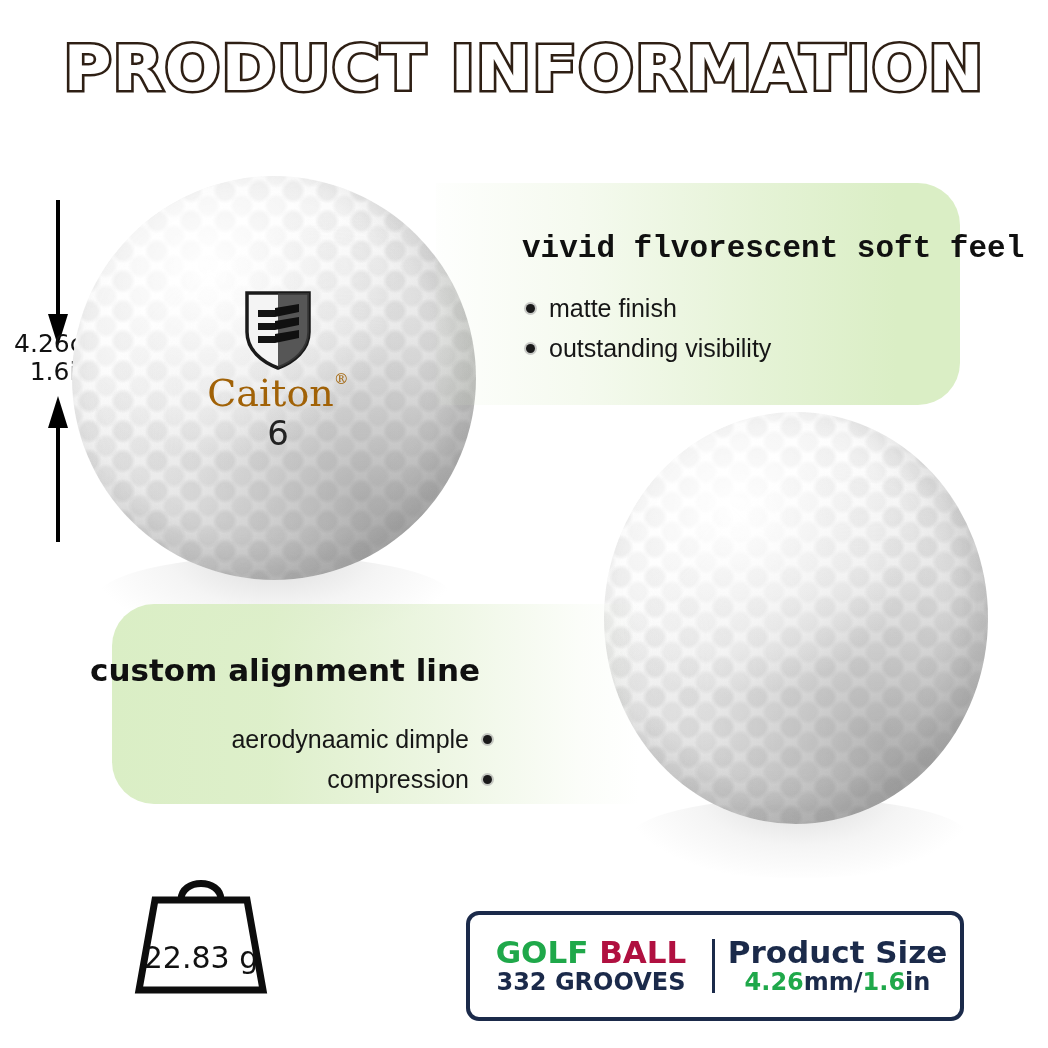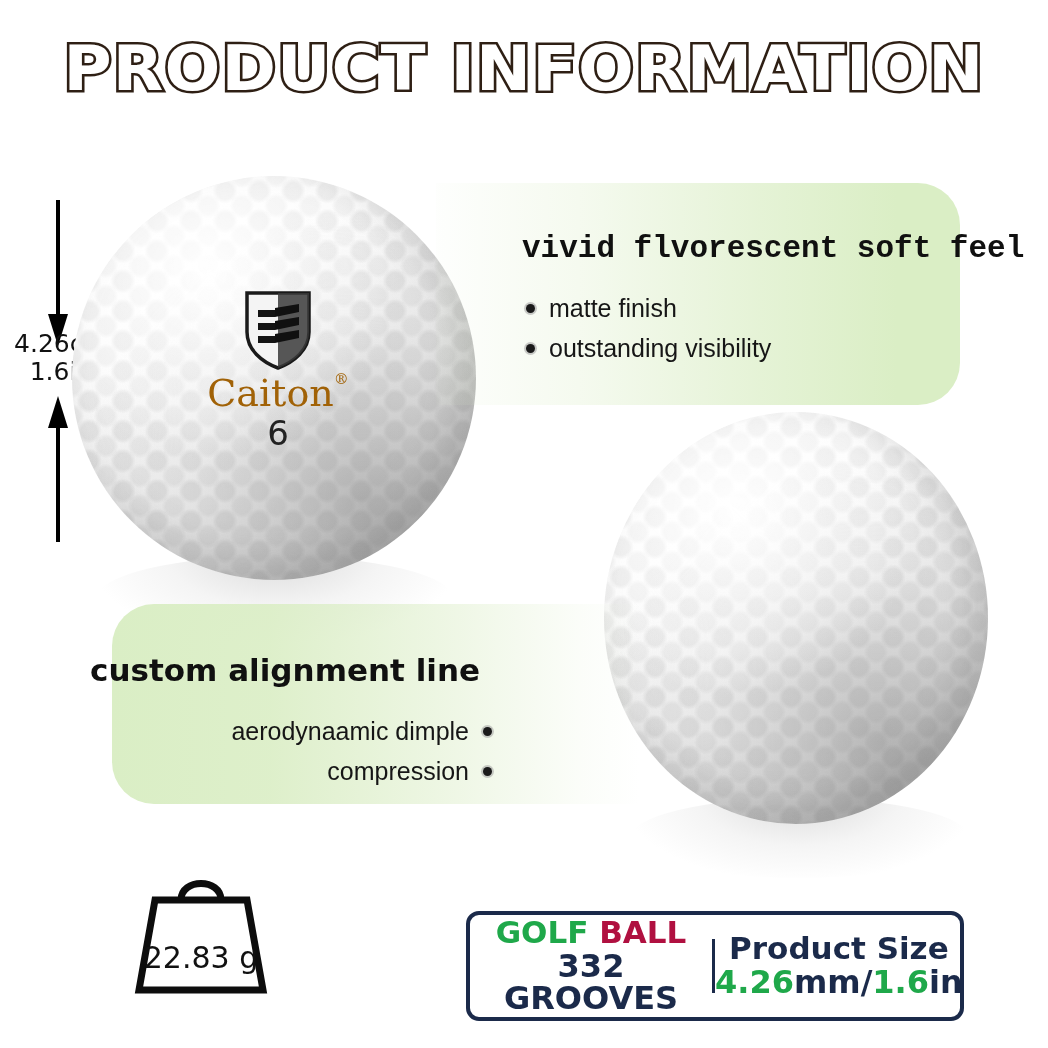--- a/index.html
+++ b/index.html
@@ -199,21 +199,21 @@
     background: #1a1a1a;
     box-shadow: 0 0 0 2px rgba(160,160,160,.55);
     flex: 0 0 auto;
   }
   
   #panel-top .panel-heading { left: 86px; top: 48px; font-family: Liberation Mono, monospace; }
   #panel-top .panel-list { left: 90px; top: 106px; }
   #panel-top .panel-list li .bullet { margin-right: 14px; }
   
   #panel-bottom .panel-heading { right: 160px; top: 48px; }
-  #panel-bottom .panel-list { right: 148px; top: 108px; text-align: right; }
+  #panel-bottom .panel-list { right: 148px; top: 116px; text-align: right; }
   #panel-bottom .panel-list li { justify-content: flex-end; }
   #panel-bottom .panel-list li .bullet { margin-left: 14px; order: 2; }
 
   
   #weight-block {
     position: absolute;
     left: 72px;
     top: 862px;
     width: 258px;
     text-align: center;
@@ -272,21 +272,21 @@
   }
   .badge-l1 {
     font-family: "DejaVu Sans", sans-serif;
     font-weight: bold;
     font-size: 31px;
     letter-spacing: 0px;
   }
   .badge-l2 {
     font-family: "DejaVu Sans", sans-serif;
     font-weight: bold;
-    font-size: 32px;
+    font-size: 24px;
     color: #1b2a4a;
     margin-top: 1px;
   }
   .c-green { color: #1fa84a; }
   .c-red { color: #b01040; }
   .c-navy { color: #1b2a4a; }
 </style>
 </head>
 <body>
 

